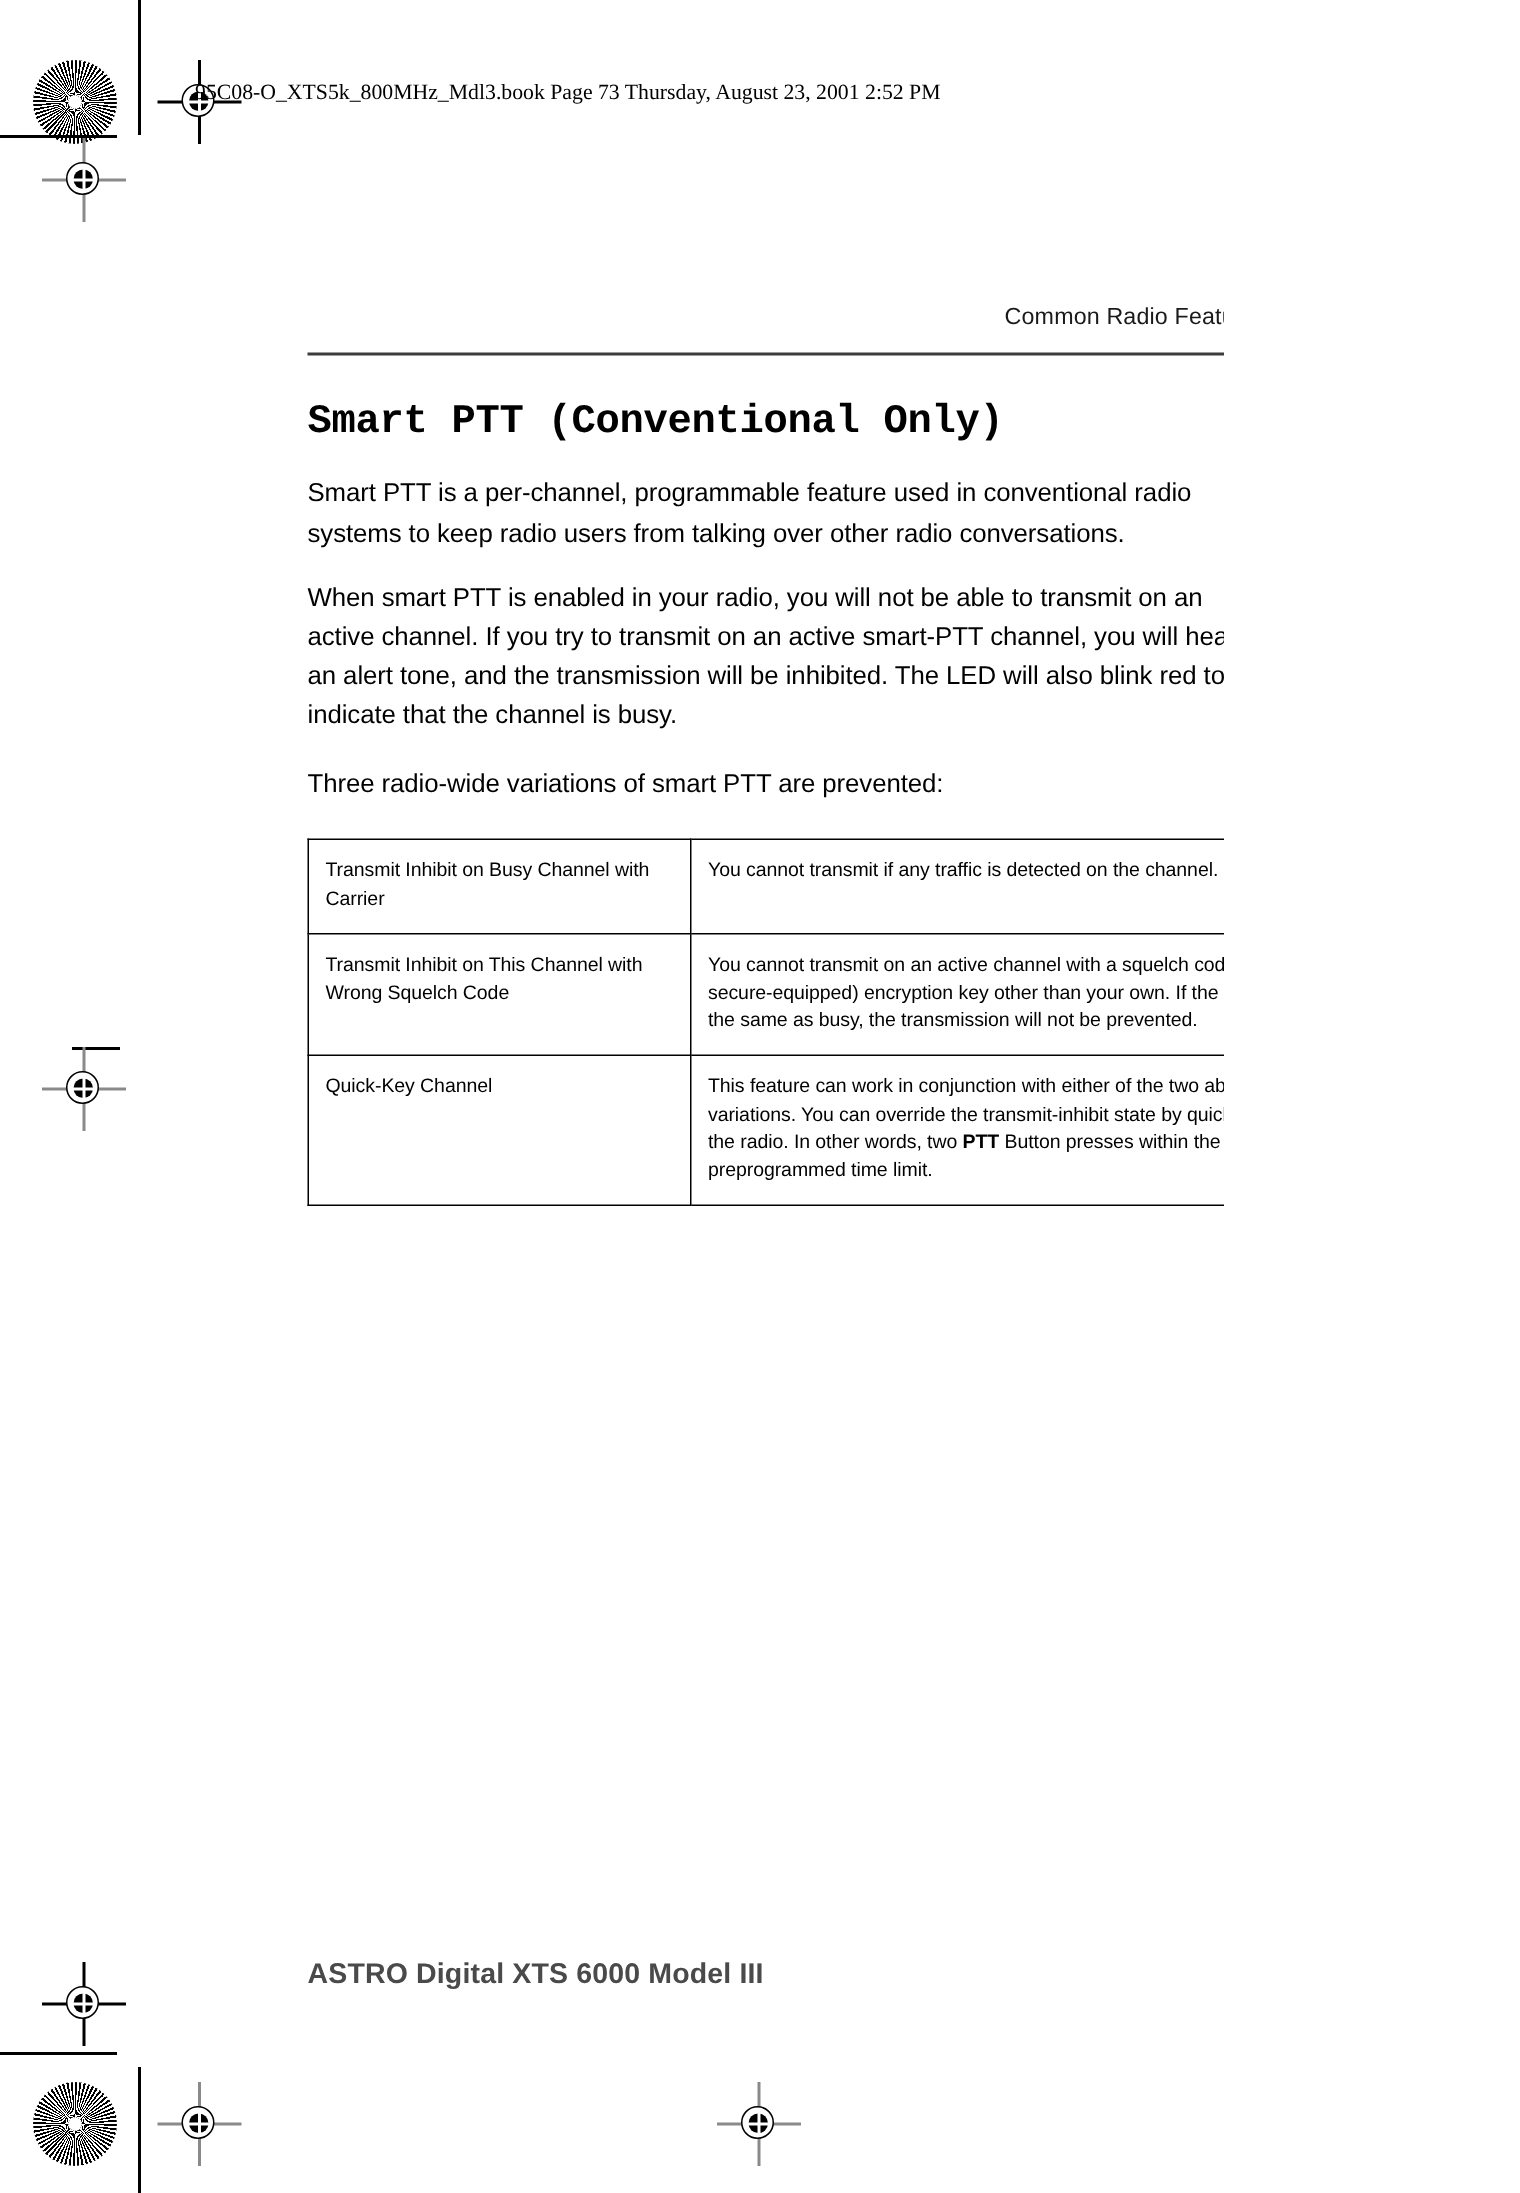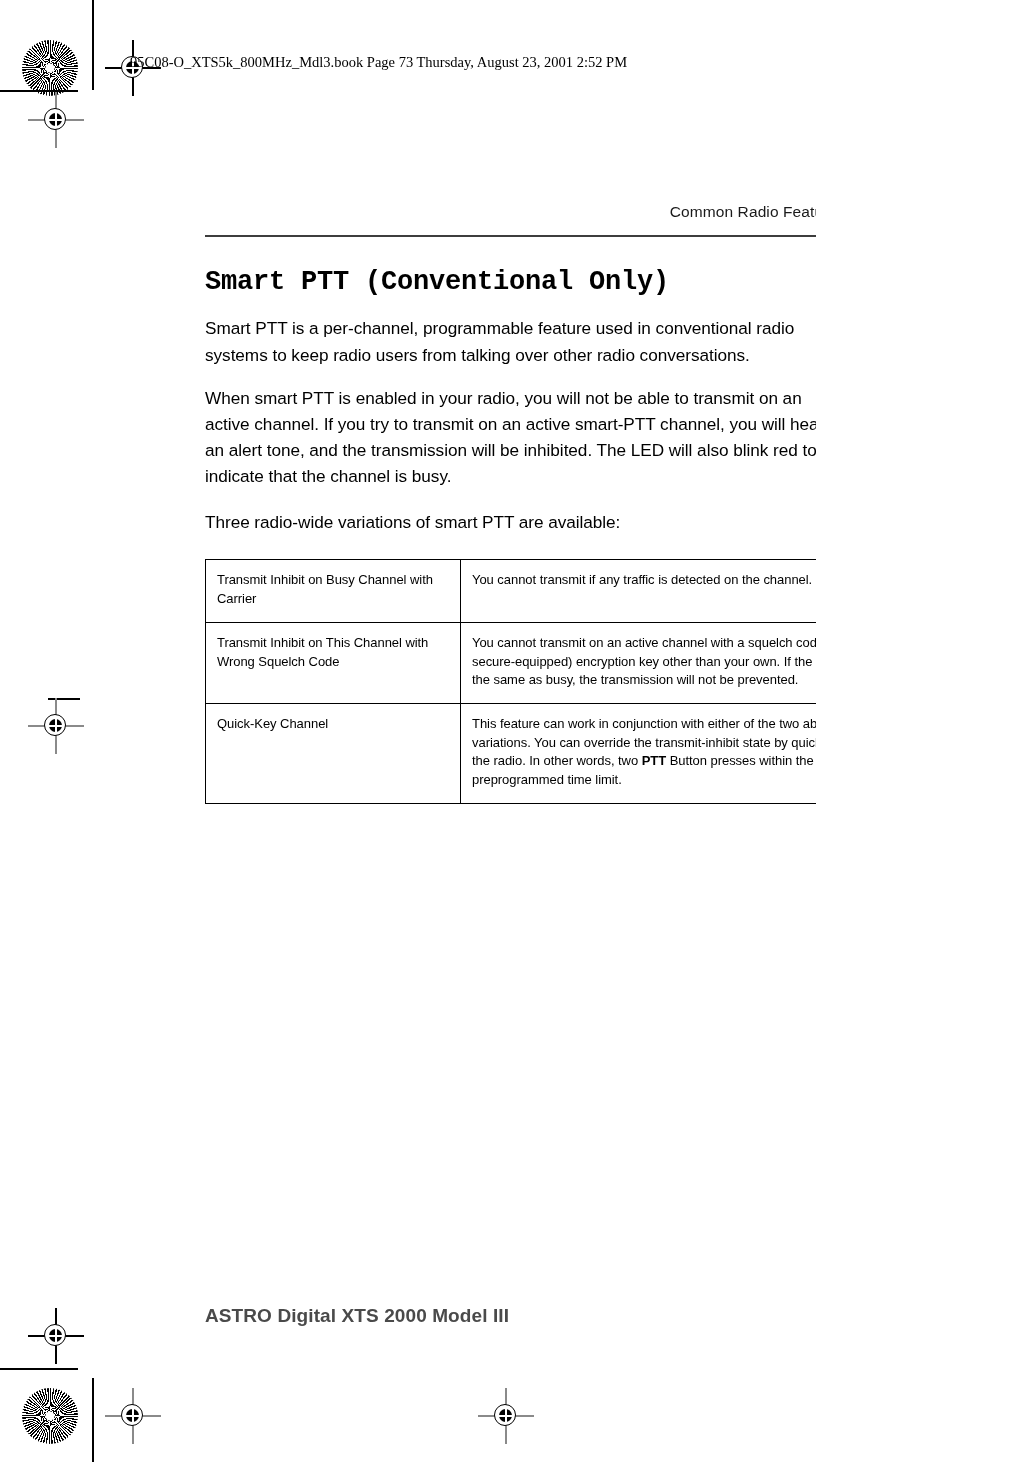--- a/index.html
+++ b/index.html
@@ -281,21 +281,21 @@
 
   <div id="content">
 
     <div class="running-head">Common Radio Features</div>
     <div class="head-rule"></div>
 
     <h1 class="section-title">Smart PTT (Conventional Only)</h1>
 
     <p class="body">Smart PTT is a per-channel, programmable feature used in conventional radio systems to keep radio users from talking over other radio conversations.</p>
     <p class="body">When smart PTT is enabled in your radio, you will not be able to transmit on an active channel. If you try to transmit on an active smart-PTT channel, you will hear an alert tone, and the transmission will be inhibited. The LED will also blink red to indicate that the channel is busy.</p>
-    <p class="body tight">Three radio-wide variations of smart PTT are available:</p>
+    <p class="body tight">Three radio-wide variations of smart PTT are prevented:</p>
 
     <table class="variations">
       <tbody>
         <tr>
           <td class="term">Transmit Inhibit on Busy Channel with Carrier</td>
           <td class="desc">
             <span>You cannot transmit if any traffic is detected on the channel.</span>
           </td>
         </tr>
         <tr>
@@ -309,17 +309,17 @@
           <td class="desc">
             <span>This feature can work in conjunction with either of the two above variations. You can override the transmit-inhibit state by quick-keying the radio. In other words, two </span><b>PTT</b><span> Button presses within the preprogrammed time limit.</span>
           </td>
         </tr>
       </tbody>
     </table>
 
   </div>
 
   <div class="footer">
-    <span class="doc-title">ASTRO Digital XTS 2000 Model III</span>
+    <span class="doc-title">ASTRO Digital XTS 6000 Model III</span>
     <span class="page-num">73</span>
   </div>
 
 </div>
 
 </body></html>

